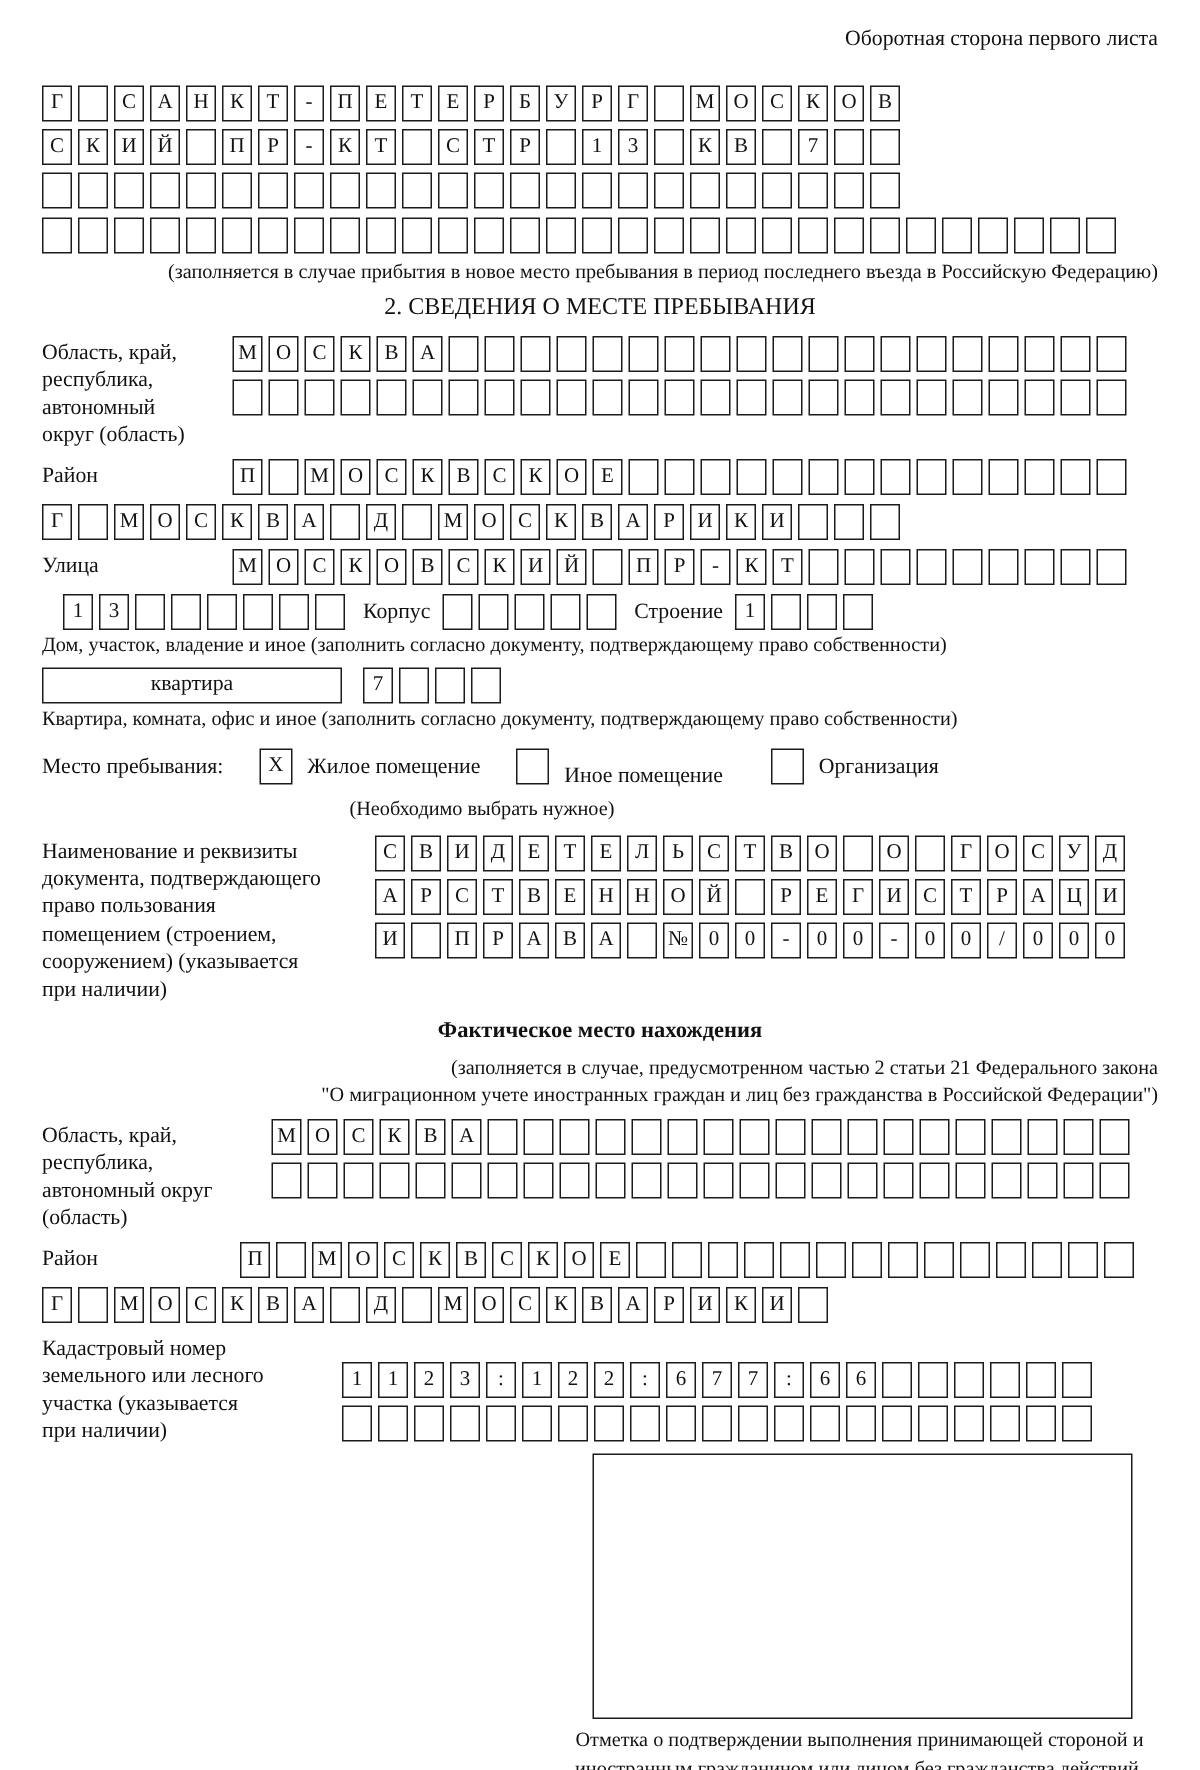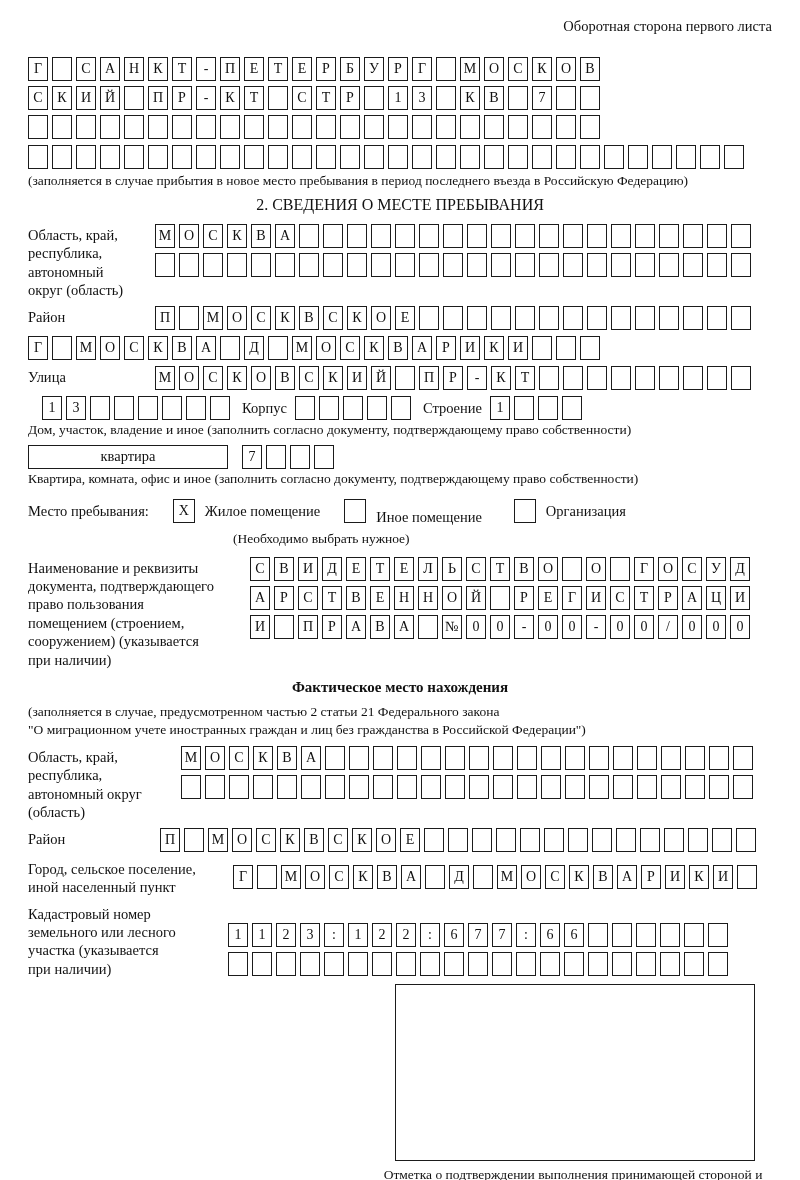--- a/index.html
+++ b/index.html
@@ -16,21 +16,21 @@
   .flabel { flex-shrink:0; font-size:14.5px; line-height:1.27; white-space:pre-line; padding-top:2px; }
   .rows { display:flex; flex-direction:column; gap:5px; }
   .boxrow { display:flex; gap:4px; }
   .cell {
     width:20px; height:24px; flex-shrink:0;
     border:1.5px solid #1b1b1b;
     text-align:center; font-size:14px; line-height:21px;
     font-family:"Liberation Serif","DejaVu Serif",serif;
   }
   .caption { font-size:13.5px; margin:1px 0 7px 0; }
-  .caption.center { text-align:left; }
+  .caption.center { text-align:right; }
   .sec-title { text-align:center; font-weight:normal; font-size:16px; margin:6px 0 10px 0; }
   .sub-title { text-align:center; font-weight:bold; font-size:15px; margin:10px 0 8px 0; }
   .wide-box {
     border:1.5px solid #1b1b1b; height:24px; text-align:center;
     font-size:14.5px; line-height:21px; flex-shrink:0;
   }
   .dom-box { width:165px; }
   .kv-box { width:200px; }
   .inline-lbl { font-size:14.5px; line-height:24px; white-space:nowrap; }
   .chk { width:22px; height:24px; border:1.5px solid #1b1b1b; text-align:center; font-size:14px; line-height:21px; flex-shrink:0; }
@@ -541,22 +541,20 @@
       <span class="cell"></span>
       <span class="cell"></span>
       <span class="cell"></span>
       <span class="cell"></span>
       <span class="cell"></span>
       <span class="cell"></span>
     </div>
 </div>
 
 <div class="field vcenter">
-  <div class="flabel" style="width:205px;">Город, сельское поселение,
-иной населенный пункт</div>
   <div class="boxrow">
       <span class="cell">Г</span>
       <span class="cell"></span>
       <span class="cell">М</span>
       <span class="cell">О</span>
       <span class="cell">С</span>
       <span class="cell">К</span>
       <span class="cell">В</span>
       <span class="cell">А</span>
       <span class="cell"></span>

